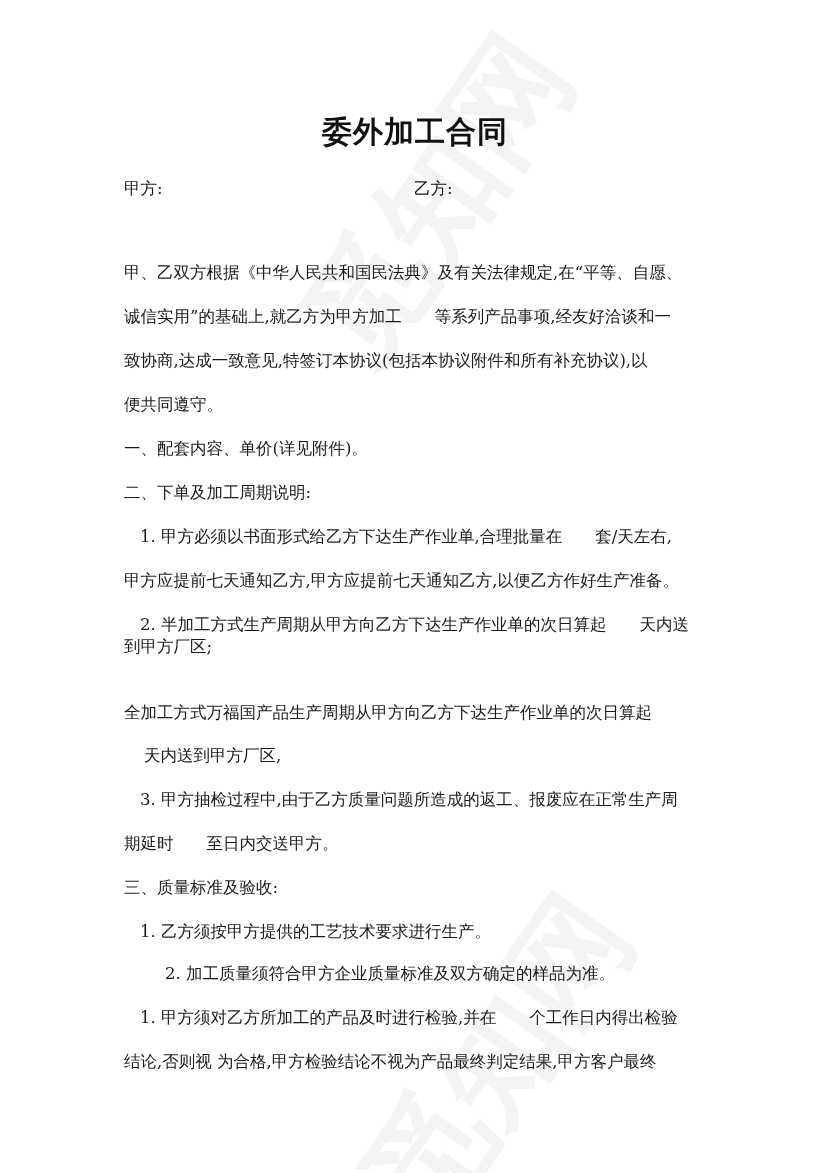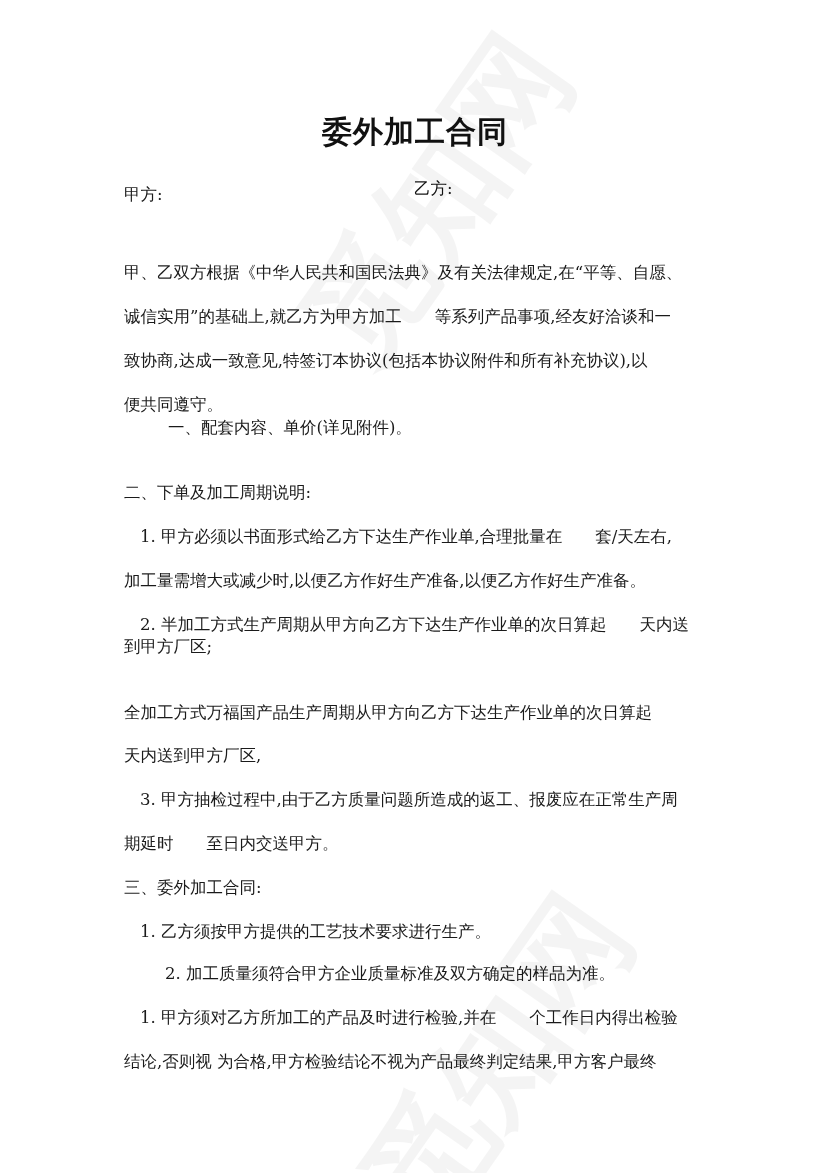--- a/index.html
+++ b/index.html
@@ -31,37 +31,37 @@
 </style>
 </head>
 <body>
 
 <div class="page">
   <div class="watermark">觅知网</div>
   <div class="watermark2">觅知网</div>
 
   <div class="title">委外加工合同</div>
 
-  <div class="line" style="top:184px">甲方:</div>
+  <div class="line" style="top:178px">甲方:</div>
   <div class="party-b">乙方:</div>
 
   <div id="body-lines">
       <div class="line" style="top: 262px;">甲、乙双方根据《中华人民共和国民法典》及有关法律规定,在“平等、自愿、</div>
       <div class="line" style="top: 306px;">诚信实用”的基础上,就乙方为甲方加工　　等系列产品事项,经友好洽谈和一</div>
       <div class="line" style="top: 350px;">致协商,达成一致意见,特签订本协议(包括本协议附件和所有补充协议),以</div>
       <div class="line" style="top: 394px;">便共同遵守。</div>
-      <div class="line" style="top: 417px; margin-left: 44px;">一、配套内容、单价(详见附件)。</div>
+      <div class="line" style="top: 438px;">一、配套内容、单价(详见附件)。</div>
       <div class="line" style="top: 482px;">二、下单及加工周期说明:</div>
       <div class="line indent" style="top: 526px;">1. 甲方必须以书面形式给乙方下达生产作业单,合理批量在　　套/天左右,</div>
-      <div class="line" style="top: 570px;">加工量需增大或减少时,以便乙方作好生产准备,以便乙方作好生产准备。</div>
+      <div class="line" style="top: 570px;">甲方应提前七天通知乙方,甲方应提前七天通知乙方,以便乙方作好生产准备。</div>
       <div class="line indent" style="top: 614px;">2. 半加工方式生产周期从甲方向乙方下达生产作业单的次日算起　　天内送</div>
       <div class="line" style="top: 636px;">到甲方厂区;</div>
       <div class="line" style="top: 702px;">全加工方式万福国产品生产周期从甲方向乙方下达生产作业单的次日算起</div>
-      <div class="line" style="top: 745px;">天内送到甲方厂区,</div>
+      <div class="line" style="top: 745px; margin-left: 20px;">天内送到甲方厂区,</div>
       <div class="line indent" style="top: 789px;">3. 甲方抽检过程中,由于乙方质量问题所造成的返工、报废应在正常生产周</div>
       <div class="line" style="top: 833px;">期延时　　至日内交送甲方。</div>
-      <div class="line" style="top: 877px;">三、委外加工合同:</div>
+      <div class="line" style="top: 877px;">三、质量标准及验收:</div>
       <div class="line indent" style="top: 921px;">1. 乙方须按甲方提供的工艺技术要求进行生产。</div>
       <div class="line indent" style="top: 963px; margin-left: 25px;">2. 加工质量须符合甲方企业质量标准及双方确定的样品为准。</div>
       <div class="line indent" style="top: 1007px;">1. 甲方须对乙方所加工的产品及时进行检验,并在　　个工作日内得出检验</div>
       <div class="line" style="top: 1051px; text-align: center;">结论,否则视 为合格,甲方检验结论不视为产品最终判定结果,甲方客户最终</div>
     </div>
 </div>
 
 </body></html>

